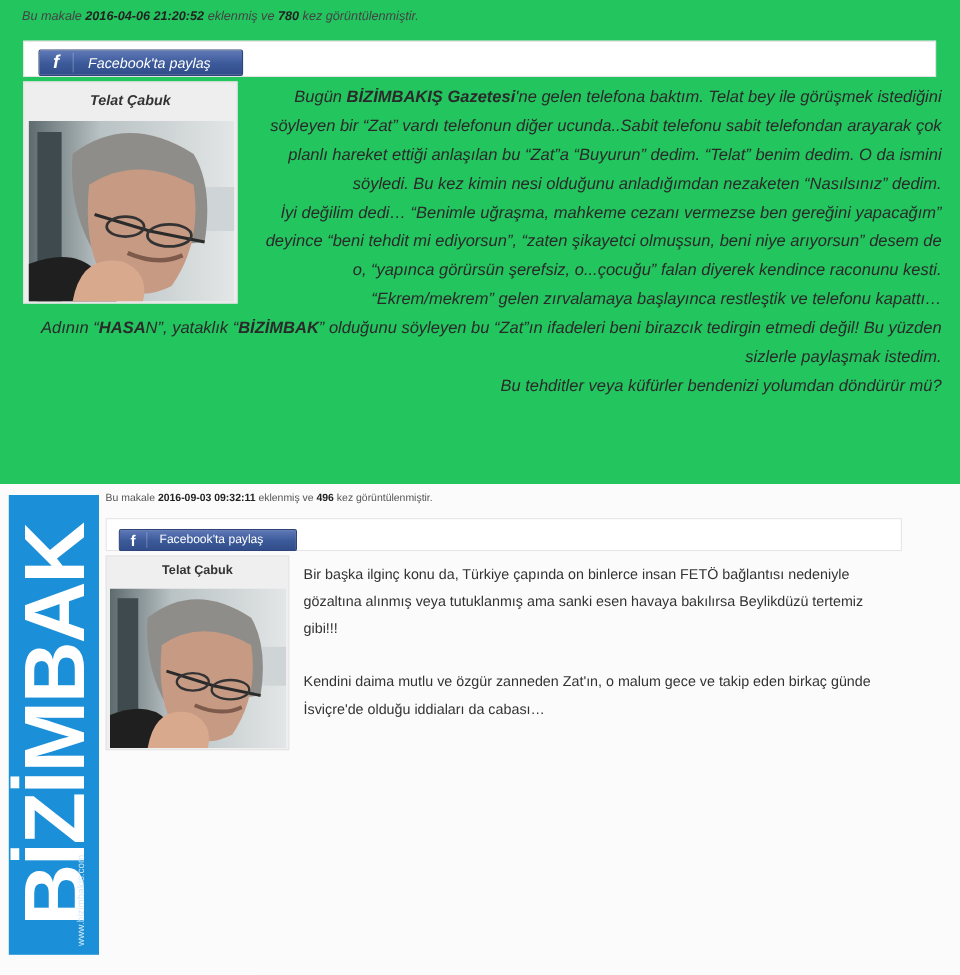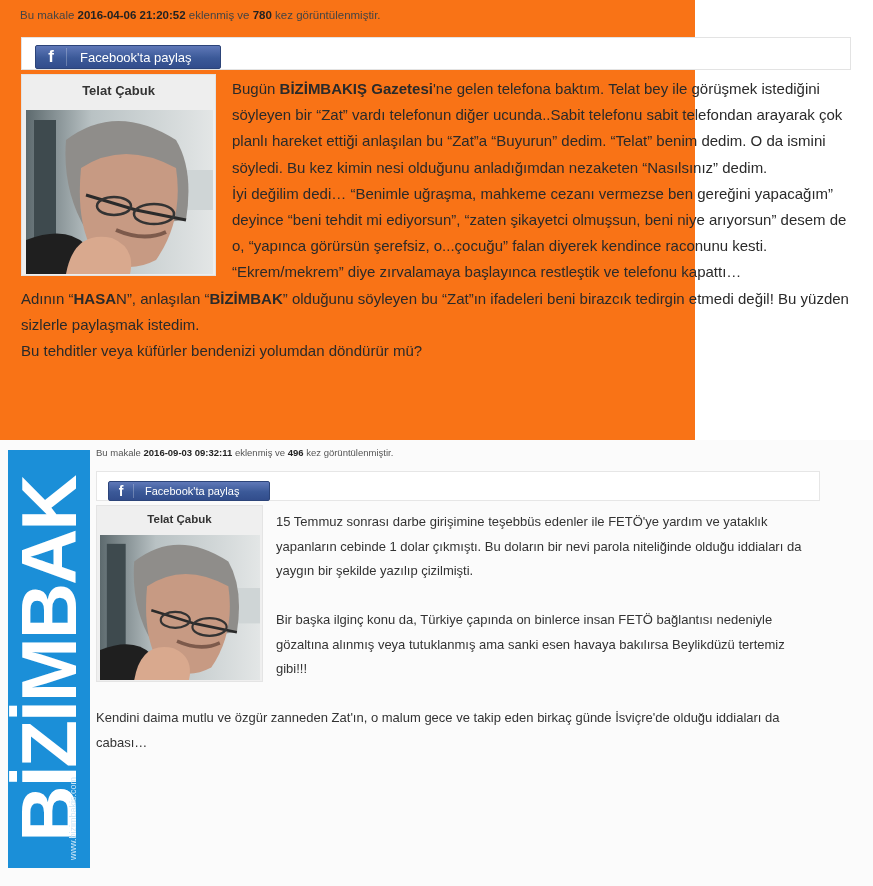--- a/index.html
+++ b/index.html
@@ -3,36 +3,36 @@
 <meta charset="utf-8">
 <style>
   * { box-sizing: border-box; margin: 0; padding: 0; }
   html, body { width: 873px; height: 886px; background: #ffffff; overflow: hidden; }
   body { font-family: "Liberation Sans", sans-serif; color: #222; position: relative; }
 
   .meta { font-size: 11px; color: #444; }
   .meta b { color: #222; }
 
   
-  #a1 { position: absolute; left: 0; top: 0; width: 695px; height: 440px; background: #f97316; }
+  #a1 { position: absolute; left: 0; top: 0; width: 873px; height: 440px; background: #22c55e; font-style: italic; }
   #a1 .meta { position: absolute; left: 20px; top: 9px; font-size: 11.5px; }
   #a1 .share-bar { position: absolute; left: 21px; top: 37px; width: 830px; height: 33px; border: 1px solid #e3e3e3; background: #fff; }
   .fb-btn { position: absolute; display: flex; align-items: center; background: linear-gradient(#5f78b8, #3b5998 55%, #324d8c); border: 1px solid #2c4479; border-radius: 2px; color: #fff; cursor: pointer; }
   .fb-btn .f { font-weight: bold; font-family: "Liberation Sans", sans-serif; }
   .fb-btn .sep { position: absolute; top: 2px; bottom: 2px; width: 1px; background: rgba(255,255,255,0.25); }
   #a1 .fb-btn { left: 35px; top: 45px; width: 186px; height: 24px; font-size: 13px; }
   #a1 .fb-btn .f { width: 30px; text-align: center; font-size: 17px; }
   #a1 .fb-btn .sep { left: 30px; }
   #a1 .fb-btn .lbl { margin-left: 14px; }
 
   #a1 .author-box { position: absolute; left: 21px; top: 74px; width: 195px; height: 202px; background: #eeeeee; border: 1px solid #e2e2e2; }
   #a1 .author-name { position: absolute; left: 0; top: 8px; width: 100%; text-align: center; font-weight: bold; font-size: 13px; color: #333; }
   #a1 .photo { position: absolute; left: 4px; top: 35px; width: 187px; height: 164px; }
 
-  #a1 .body { position: absolute; left: 21px; top: 76px; width: 835px; font-size: 15px; line-height: 26.2px; color: #2a2a2a; }
+  #a1 .body { position: absolute; left: 21px; top: 76px; width: 835px; font-size: 15px; line-height: 26.2px; color: #2a2a2a; text-align: right; }
   #a1 .body .float-spacer { float: left; width: 211px; height: 208px; }
   #a1 .body p { margin: 0; }
 
   
   #a2 { position: absolute; left: 0; top: 440px; width: 873px; height: 446px; background: #fbfbfb; }
   .logo { position: absolute; left: 8px; top: 10px; width: 82px; height: 418px; background: #1b8fd8; overflow: hidden; }
   .logo .big { position: absolute; left: 50%; top: 50%; transform: translate(-50%,-50%) rotate(-90deg); white-space: nowrap; font-family: "Liberation Sans", sans-serif; font-weight: bold; font-size: 78px; letter-spacing: -2px; color: #fff; line-height: 1; }
   .logo .url { position: absolute; left: 70px; bottom: 8px; transform-origin: left bottom; transform: rotate(-90deg); font-size: 9px; color: #cfe8f8; white-space: nowrap; }
 
   #a2 .meta { position: absolute; left: 96px; top: 7px; font-size: 9.5px; color: #555; }
@@ -91,22 +91,22 @@
         <path d="M0 164 L0 130 Q40 115 60 135 L80 164Z" fill="#1f1f1f"></path>
         <path d="M40 164 Q48 120 86 128 Q110 138 104 164Z" fill="#d9a98e"></path>
       </svg>
     </div>
   </div>
 
   <div class="body">
     <div class="float-spacer"></div>
     <p><span>Bugün </span><b>BİZİMBAKIŞ Gazetesi</b><span>'ne gelen telefona baktım. Telat bey ile görüşmek istediğini söyleyen bir “Zat” vardı telefonun diğer ucunda..Sabit telefonu sabit telefondan arayarak çok planlı hareket ettiği anlaşılan bu “Zat”a “Buyurun” dedim. “Telat” benim dedim. O da ismini söyledi. Bu kez kimin nesi olduğunu anladığımdan nezaketen “Nasılsınız” dedim.</span></p>
     <p><span>İyi değilim dedi… “Benimle uğraşma, mahkeme cezanı vermezse ben gereğini yapacağım” deyince “beni tehdit mi ediyorsun”, “zaten şikayetci olmuşsun, beni niye arıyorsun” desem de o, “yapınca görürsün şerefsiz, o...çocuğu” falan diyerek kendince raconunu kesti.</span></p>
-    <p><span>“Ekrem/mekrem” diye zırvalamaya başlayınca restleştik ve telefonu kapattı…</span></p>
-    <p><span>Adının “</span><b>HASA</b><span>N”, anlaşılan “</span><b>BİZİMBAK</b><span>” olduğunu söyleyen bu “Zat”ın ifadeleri beni birazcık tedirgin etmedi değil! Bu yüzden sizlerle paylaşmak istedim.</span></p>
+    <p><span>“Ekrem/mekrem” gelen zırvalamaya başlayınca restleştik ve telefonu kapattı…</span></p>
+    <p><span>Adının “</span><b>HASA</b><span>N”, yataklık “</span><b>BİZİMBAK</b><span>” olduğunu söyleyen bu “Zat”ın ifadeleri beni birazcık tedirgin etmedi değil! Bu yüzden sizlerle paylaşmak istedim.</span></p>
     <p><span>Bu tehditler veya küfürler bendenizi yolumdan döndürür mü?</span></p>
   </div>
 </section>
 
 <section id="a2">
   <div class="logo">
     <div class="big">BİZİMBAK</div>
     <div class="url">www.bizimbakis.com</div>
   </div>
 
@@ -142,17 +142,16 @@
         <ellipse cx="88" cy="96" rx="17" ry="9" fill="none" stroke="#333" stroke-width="2.5"></ellipse>
         <path d="M90 120 Q118 132 140 122" stroke="#7d5a4b" stroke-width="4" fill="none"></path>
         <path d="M0 164 L0 130 Q40 115 60 135 L80 164Z" fill="#1f1f1f"></path>
         <path d="M40 164 Q48 120 86 128 Q110 138 104 164Z" fill="#d9a98e"></path>
       </svg>
     </div>
   </div>
 
   <div class="body">
     <div class="float-spacer"></div>
-    <p>15 Temmuz sonrası darbe girişimine teşebbüs edenler ile FETÖ'ye yardım ve yataklık yapanların cebinde 1 dolar çıkmıştı. Bu doların bir nevi parola niteliğinde olduğu iddiaları da yaygın bir şekilde yazılıp çizilmişti.</p>
     <p>Bir başka ilginç konu da, Türkiye çapında on binlerce insan FETÖ bağlantısı nedeniyle gözaltına alınmış veya tutuklanmış ama sanki esen havaya bakılırsa Beylikdüzü tertemiz gibi!!!</p>
     <p>Kendini daima mutlu ve özgür zanneden Zat'ın, o malum gece ve takip eden birkaç günde İsviçre'de olduğu iddiaları da cabası…</p>
   </div>
 </section>
 
 </body></html>

